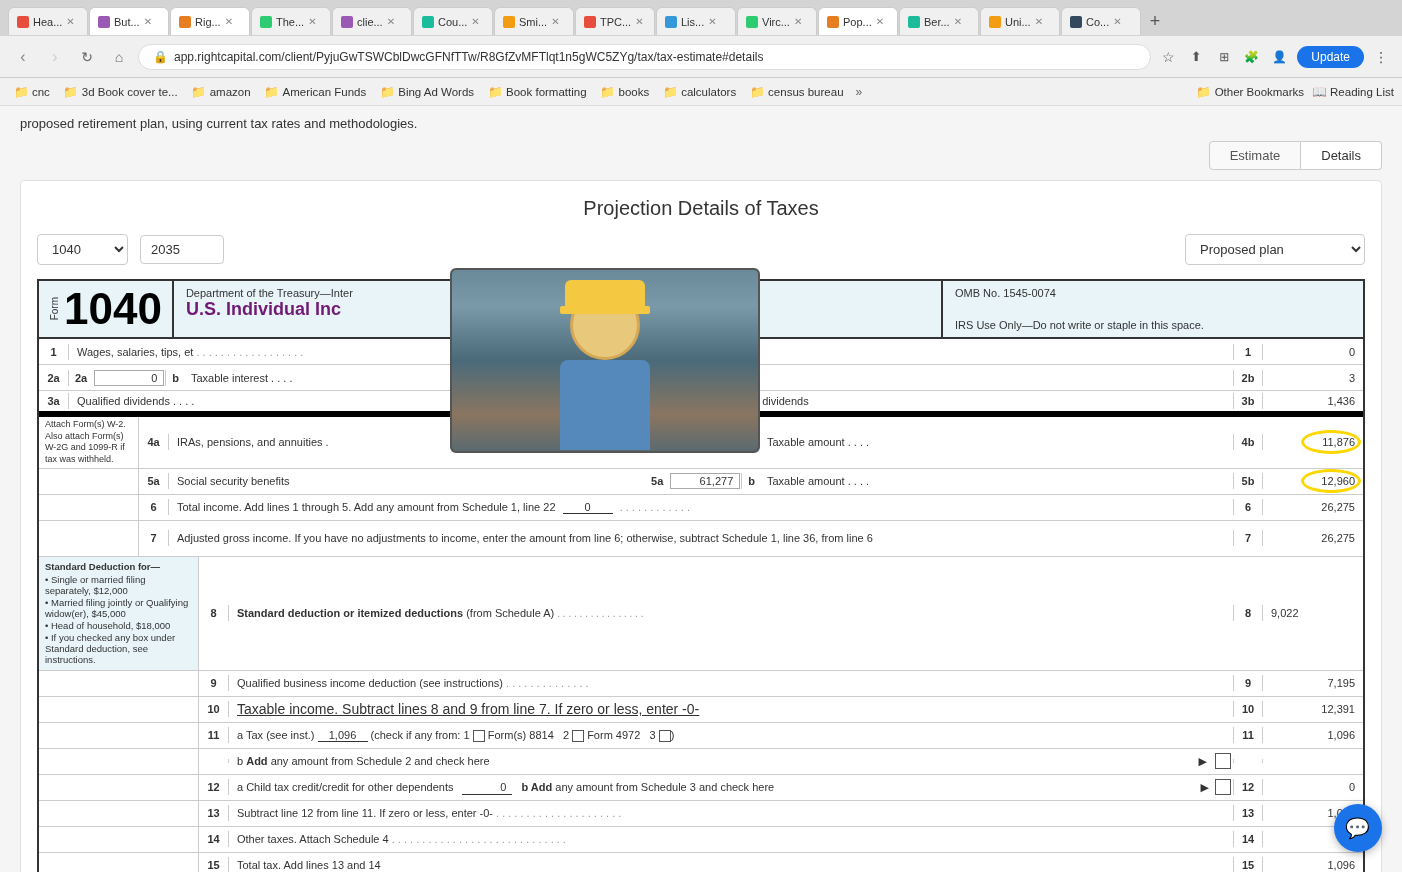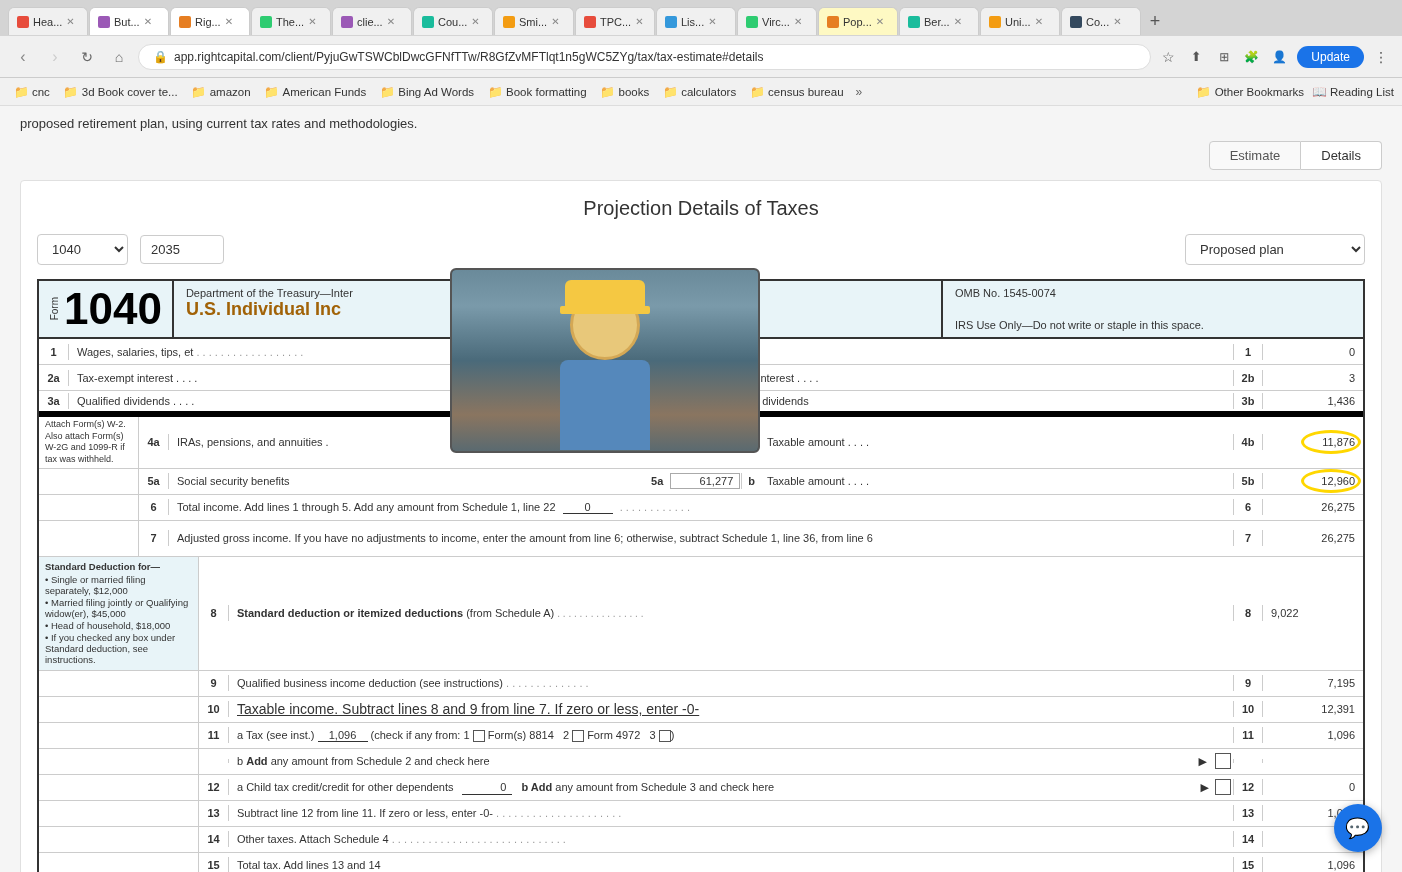--- a/index.html
+++ b/index.html
@@ -54,21 +54,21 @@
     <div style="display:flex;align-items:center;background:#f0f0f0;border-radius:6px 6px 0 0;padding:4px 8px;font-size:11px;color:#333;max-width:110px;min-width:80px;height:28px;cursor:pointer;border:1px solid #ccc;border-bottom:none;margin-right:1px;">
       <span style="width:12px;height:12px;background:#3498db;border-radius:2px;display:inline-block;flex-shrink:0;margin-right:4px;"></span>
       <span>Lis...</span>
       <span style="margin-left:4px;color:#888;font-size:10px;">✕</span>
     </div>
     <div style="display:flex;align-items:center;background:#f0f0f0;border-radius:6px 6px 0 0;padding:4px 8px;font-size:11px;color:#333;max-width:110px;min-width:80px;height:28px;cursor:pointer;border:1px solid #ccc;border-bottom:none;margin-right:1px;">
       <span style="width:12px;height:12px;background:#2ecc71;border-radius:2px;display:inline-block;flex-shrink:0;margin-right:4px;"></span>
       <span>Virc...</span>
       <span style="margin-left:4px;color:#888;font-size:10px;">✕</span>
     </div>
-    <div style="display:flex;align-items:center;background:#fef9c3;border-radius:6px 6px 0 0;padding:4px 8px;font-size:11px;color:#333;max-width:110px;min-width:80px;height:28px;cursor:pointer;border:1px solid #ccc;border-bottom:none;margin-right:1px;">
+    <div style="display:flex;align-items:center;background:#ffffff;border-radius:6px 6px 0 0;padding:4px 8px;font-size:11px;color:#333;max-width:110px;min-width:80px;height:28px;cursor:pointer;border:1px solid #ccc;border-bottom:none;margin-right:1px;">
       <span style="width:12px;height:12px;background:#e67e22;border-radius:2px;display:inline-block;flex-shrink:0;margin-right:4px;"></span>
       <span>Pop...</span>
       <span style="margin-left:4px;color:#888;font-size:10px;">✕</span>
     </div>
     <div style="display:flex;align-items:center;background:#f0f0f0;border-radius:6px 6px 0 0;padding:4px 8px;font-size:11px;color:#333;max-width:110px;min-width:80px;height:28px;cursor:pointer;border:1px solid #ccc;border-bottom:none;margin-right:1px;">
       <span style="width:12px;height:12px;background:#1abc9c;border-radius:2px;display:inline-block;flex-shrink:0;margin-right:4px;"></span>
       <span>Ber...</span>
       <span style="margin-left:4px;color:#888;font-size:10px;">✕</span>
     </div>
     <div style="display:flex;align-items:center;background:#f0f0f0;border-radius:6px 6px 0 0;padding:4px 8px;font-size:11px;color:#333;max-width:110px;min-width:80px;height:28px;cursor:pointer;border:1px solid #ccc;border-bottom:none;margin-right:1px;">
@@ -183,42 +183,41 @@
 
         <div style="border:2px solid #333;position:relative;">
 
           <div style="display:flex;align-items:stretch;background:#e8f4f8;border-bottom:2px solid #333;">
             <div style="display:flex;align-items:center;padding:6px 10px;border-right:2px solid #333;gap:4px;">
               <span style="font-size:10px;color:#333;writing-mode:vertical-rl;transform:rotate(180deg);">Form</span>
               <span style="font-size:44px;font-weight:900;color:#000;line-height:1;">1040</span>
             </div>
             <div style="flex:1;padding:6px 12px;border-right:2px solid #333;">
               <div style="font-size:11px;color:#333;">Department of the Treasury—Inter</div>
-              <div style="font-size:18px;font-weight:700;color:#a16207;">U.S. Individual Inc</div>
+              <div style="font-size:18px;font-weight:700;color:#701a75;">U.S. Individual Inc</div>
             </div>
             <div style="display:flex;flex-direction:column;justify-content:space-between;padding:6px 12px;min-width:420px;">
               <div style="font-size:11px;color:#333;">OMB No. 1545-0074</div>
               <div style="font-size:11px;color:#333;">IRS Use Only—Do not write or staple in this space.</div>
             </div>
           </div>
 
           <div style="display:flex;">
 
             <div style="flex:1;">
 
               <div style="display:flex;align-items:center;border-bottom:1px solid #ccc;min-height:26px;">
                 <div style="width:30px;padding:2px 6px;font-size:11px;font-weight:600;color:#333;border-right:1px solid #ccc;text-align:center;flex-shrink:0;">1</div>
                 <div style="flex:1;padding:2px 8px;font-size:11px;color:#333;">Wages, salaries, tips, et<span style="color:#999"> . . . . . . . . . . . . . . . . . .</span></div>
                 <div style="width:30px;padding:2px 4px;font-size:11px;font-weight:600;color:#333;border-left:1px solid #ccc;border-right:1px solid #ccc;text-align:center;flex-shrink:0;">1</div>
                 <div style="min-width:100px;text-align:right;padding:2px 8px;font-size:11px;color:#333;">0</div>
               </div>
 
               <div style="display:flex;align-items:center;border-bottom:1px solid #ccc;min-height:26px;">
                 <div style="width:30px;padding:2px 6px;font-size:11px;font-weight:600;color:#333;border-right:1px solid #ccc;text-align:center;flex-shrink:0;">2a</div>
-                <div style="flex:1;padding:2px 8px;font-size:11px;color:#333;">Tax-exempt interest . . . .</div>
                 <div style="padding:2px 6px;font-size:11px;font-weight:600;color:#333;flex-shrink:0;">2a</div>
                 <div style="min-width:70px;text-align:right;border:1px solid #aaa;padding:1px 6px;font-size:11px;color:#333;margin:1px;">0</div>
                 <div style="padding:2px 6px;font-size:11px;font-weight:600;color:#333;flex-shrink:0;border-left:1px solid #ccc;">b</div>
                 <div style="flex:1;padding:2px 6px;font-size:11px;color:#333;">Taxable interest . . . .</div>
                 <div style="width:30px;padding:2px 4px;font-size:11px;font-weight:600;color:#333;border-left:1px solid #ccc;border-right:1px solid #ccc;text-align:center;flex-shrink:0;">2b</div>
                 <div style="min-width:100px;text-align:right;padding:2px 8px;font-size:11px;color:#333;">3</div>
               </div>
 
               <div style="display:flex;align-items:center;border-bottom:6px solid #000000;min-height:26px;">
                 <div style="width:30px;padding:2px 6px;font-size:11px;font-weight:600;color:#333;border-right:1px solid #ccc;text-align:center;flex-shrink:0;">3a</div>

